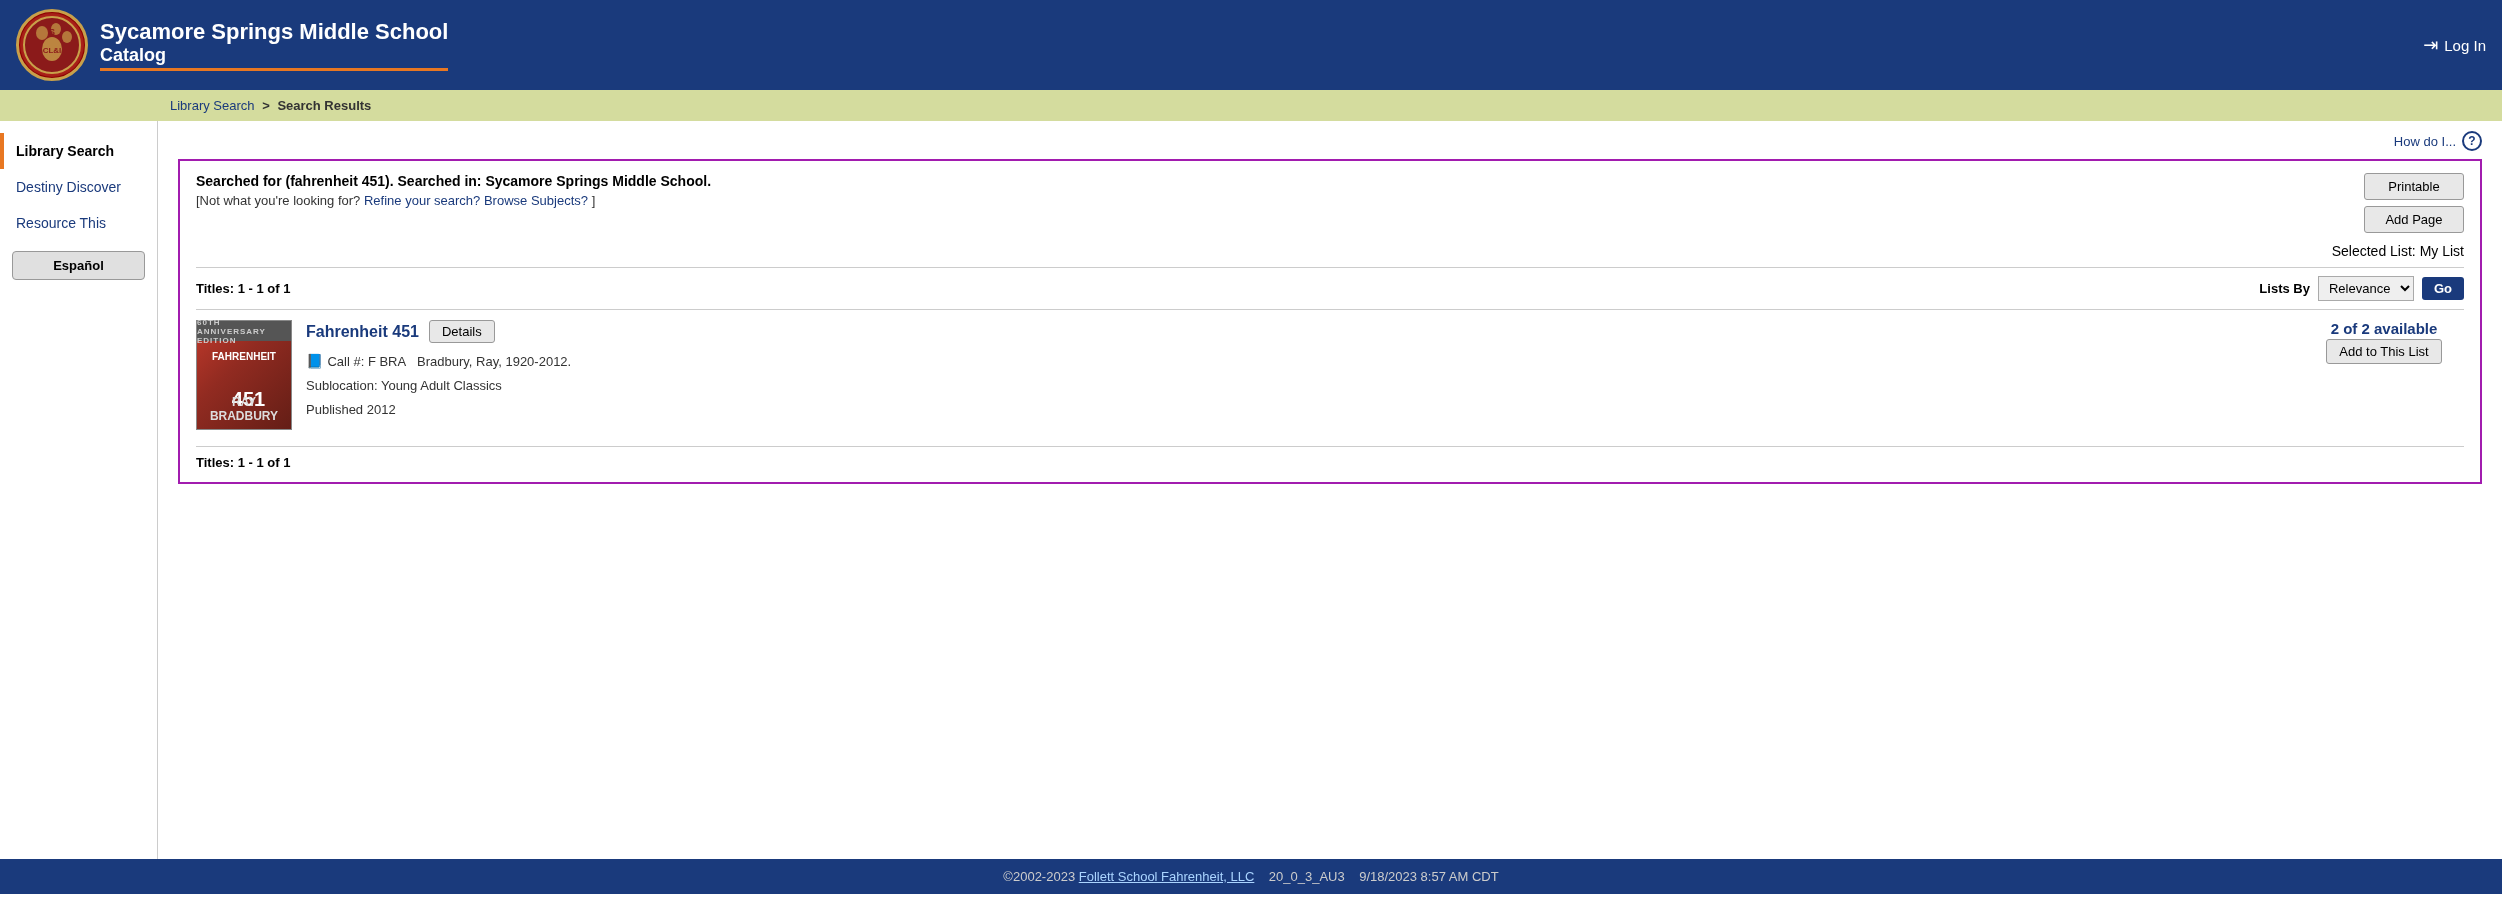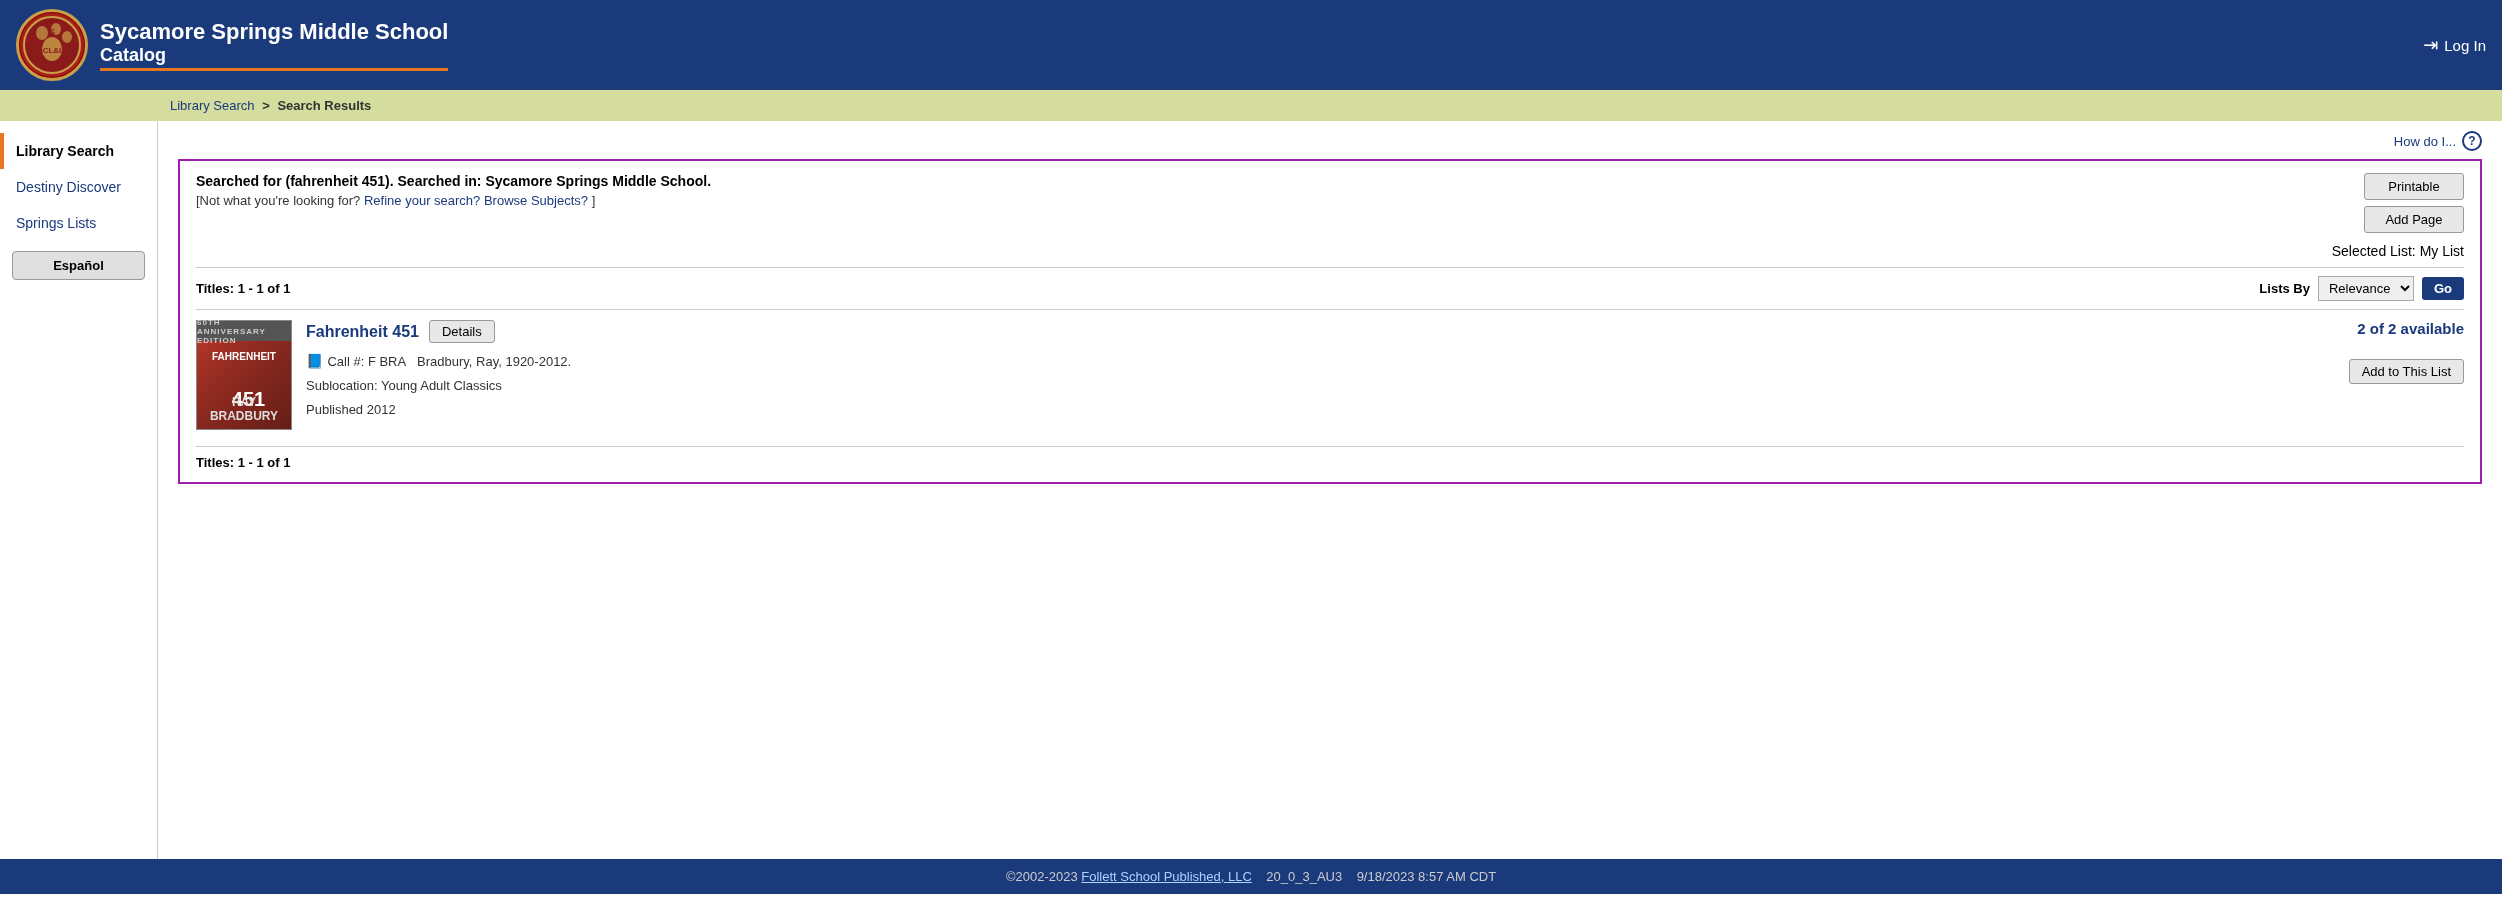--- a/index.html
+++ b/index.html
@@ -233,21 +233,21 @@
       border: 1px solid #999;
       background: #e8e8e8;
       border-radius: 3px;
       cursor: pointer;
       font-size: 13px;
     }
     .book-meta { font-size: 13px; color: #333; line-height: 1.8; }
     .book-icon { color: #1a3a7c; font-size: 14px; margin-right: 4px; }
     .meta-inline { display: flex; align-items: center; gap: 0; }
 
-    .book-right { display: flex; flex-direction: column; align-items: flex-end; gap: 22px; min-width: 160px; }
+    .book-right { display: flex; flex-direction: column; align-items: center; gap: 2px; min-width: 160px; }
     .available-text { color: #1a3a7c; font-size: 15px; font-weight: bold; }
     .add-to-list-btn {
       padding: 4px 12px;
       border: 1px solid #999;
       background: #e8e8e8;
       border-radius: 3px;
       cursor: pointer;
       font-size: 13px;
     }
 
@@ -309,21 +309,21 @@
 <div class="main-layout">
 
   <div class="sidebar">
     <div class="sidebar-item active">
       <span>Library Search</span>
     </div>
     <div class="sidebar-item">
       <span>Destiny Discover</span>
     </div>
     <div class="sidebar-item">
-      <span>Springs Lists</span>
+      <span>Resource This</span>
     </div>
     <button class="sidebar-btn">Español</button>
   </div>
 
   <div class="content">
 
     <div class="how-do-i-row">
       <a href="#" class="how-do-i-link">How do I...</a>
       <div class="help-circle">?</div>
     </div>
@@ -397,18 +397,18 @@
       </div>
 
       <div class="bottom-count">Titles: 1 - 1 of 1</div>
 
     </div>
   </div>
 </div>
 
 <div class="footer">
   <span>©2002-2023</span>
-  <a href="#">Follett School Published, LLC</a>
+  <a href="#">Follett School Fahrenheit, LLC</a>
   &nbsp;&nbsp;
   <span>20_0_3_AU3</span>
   &nbsp;&nbsp;
   <span>9/18/2023 8:57 AM CDT</span>
 </div>
 
 </body></html>

